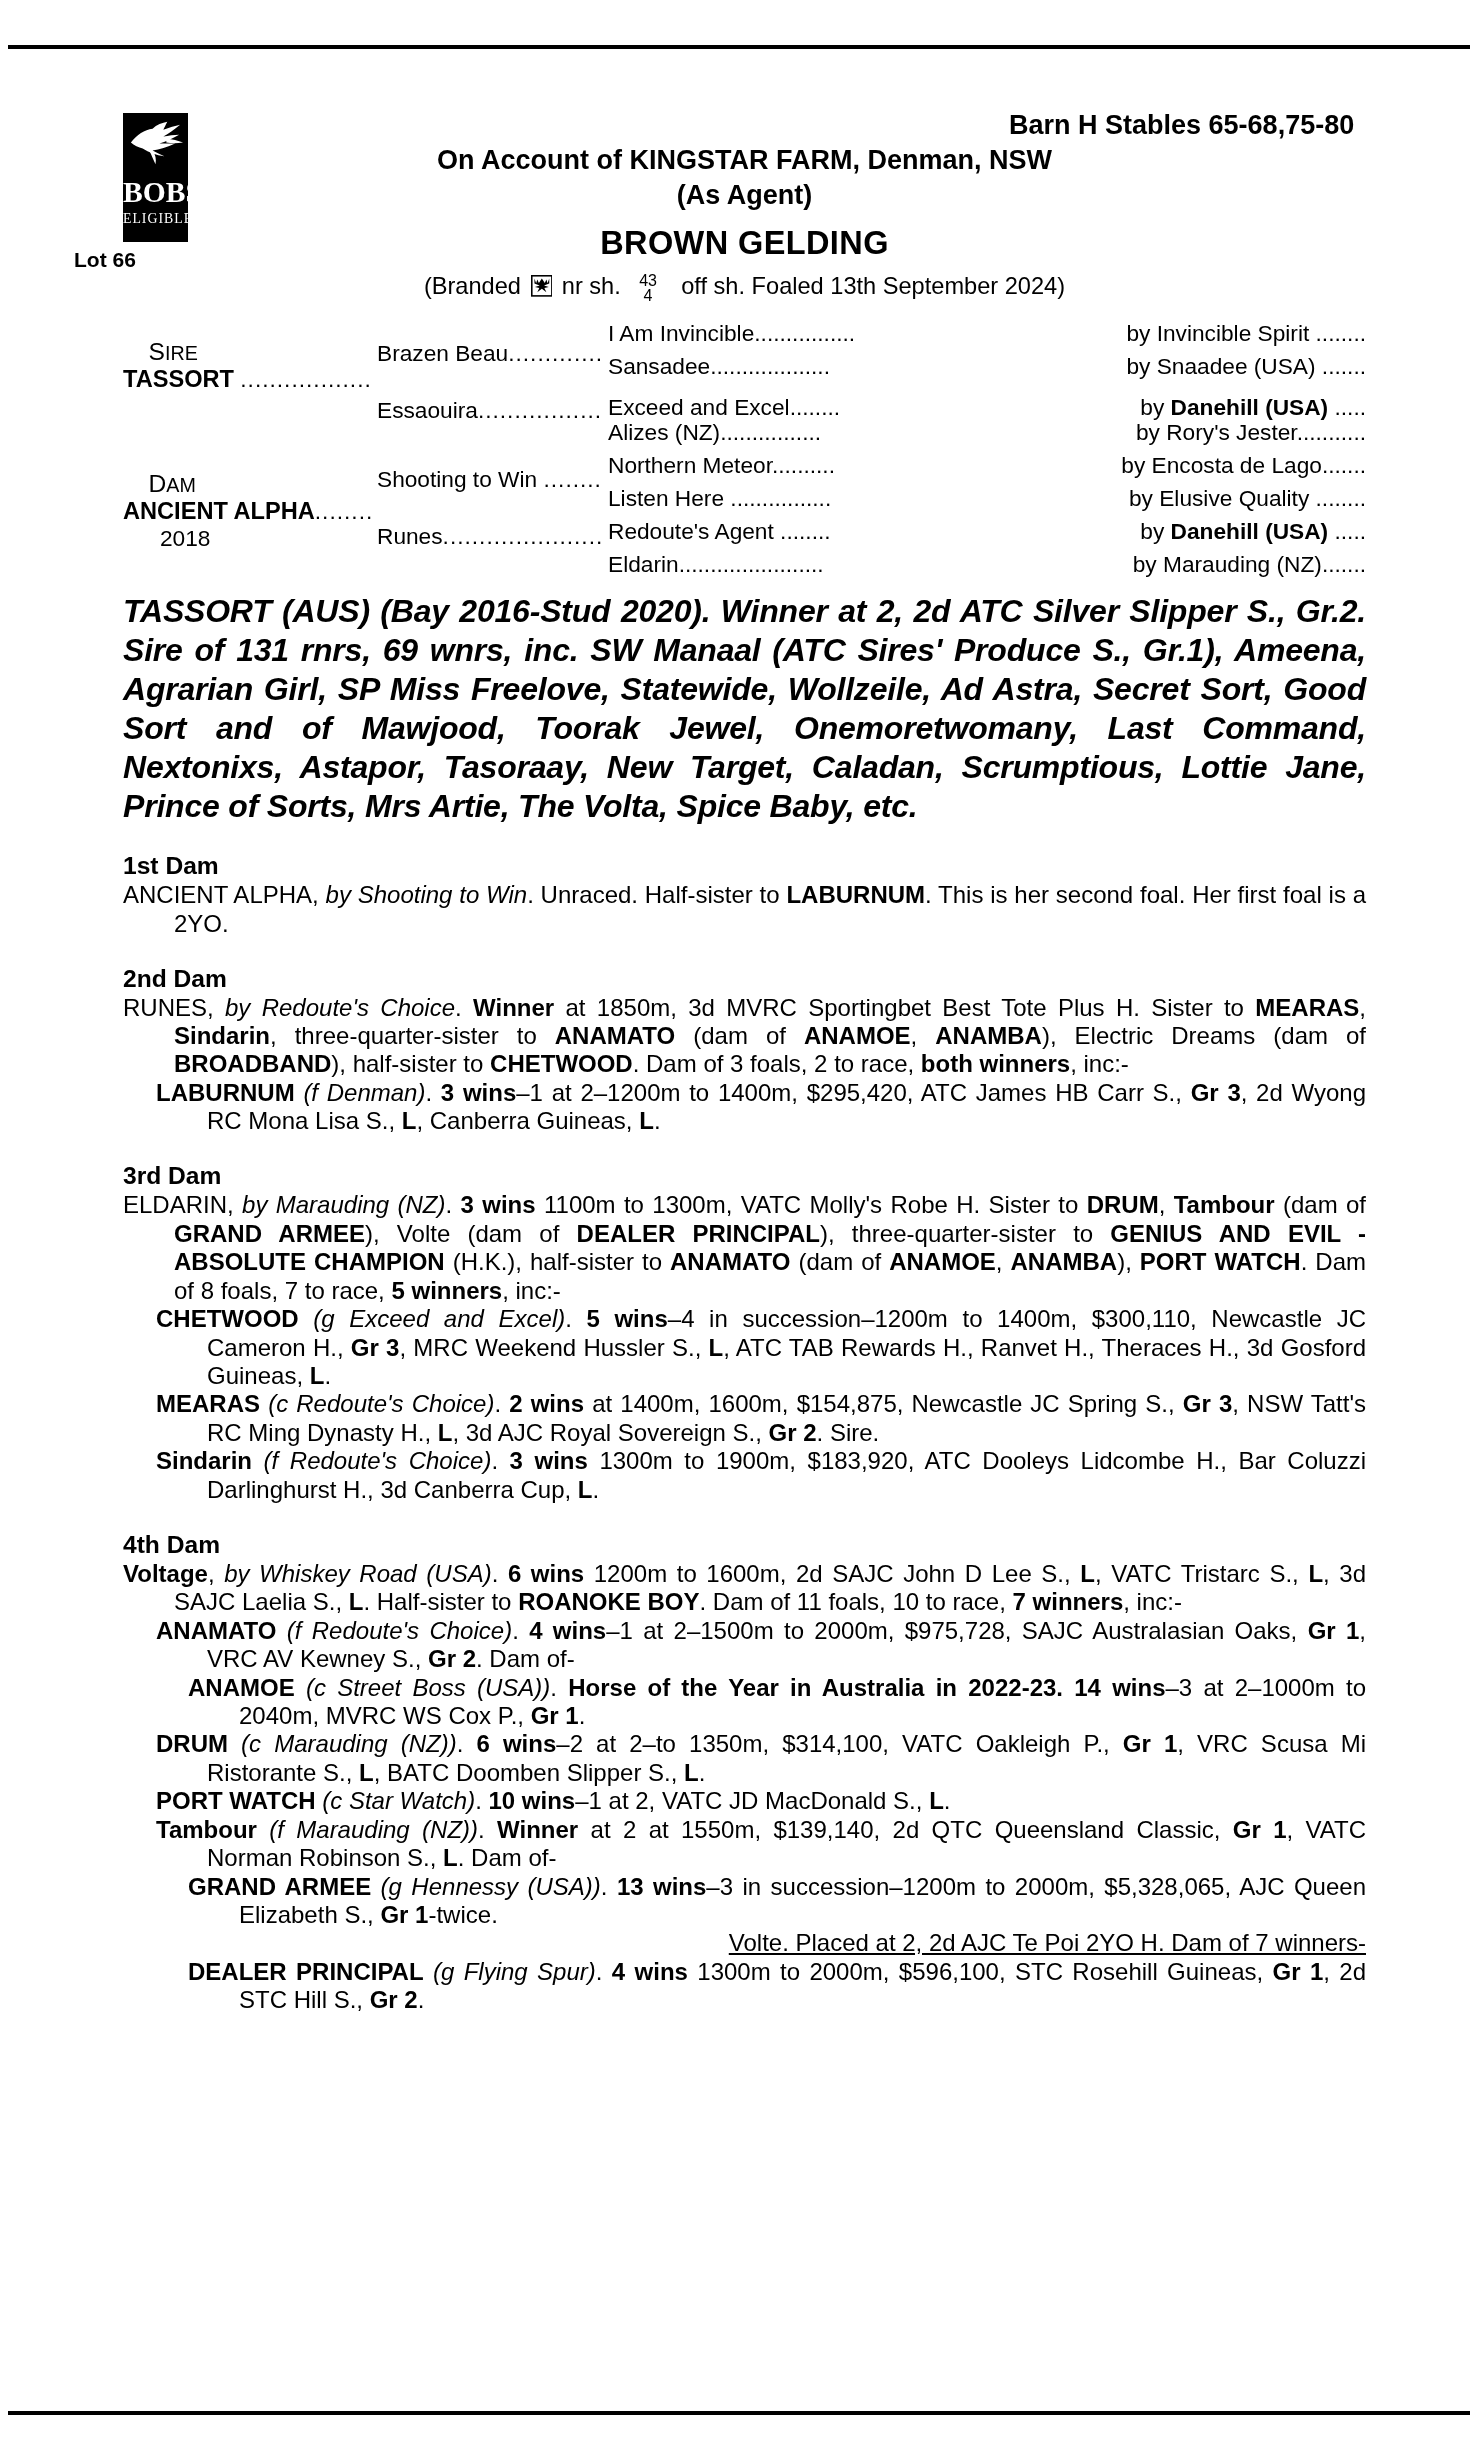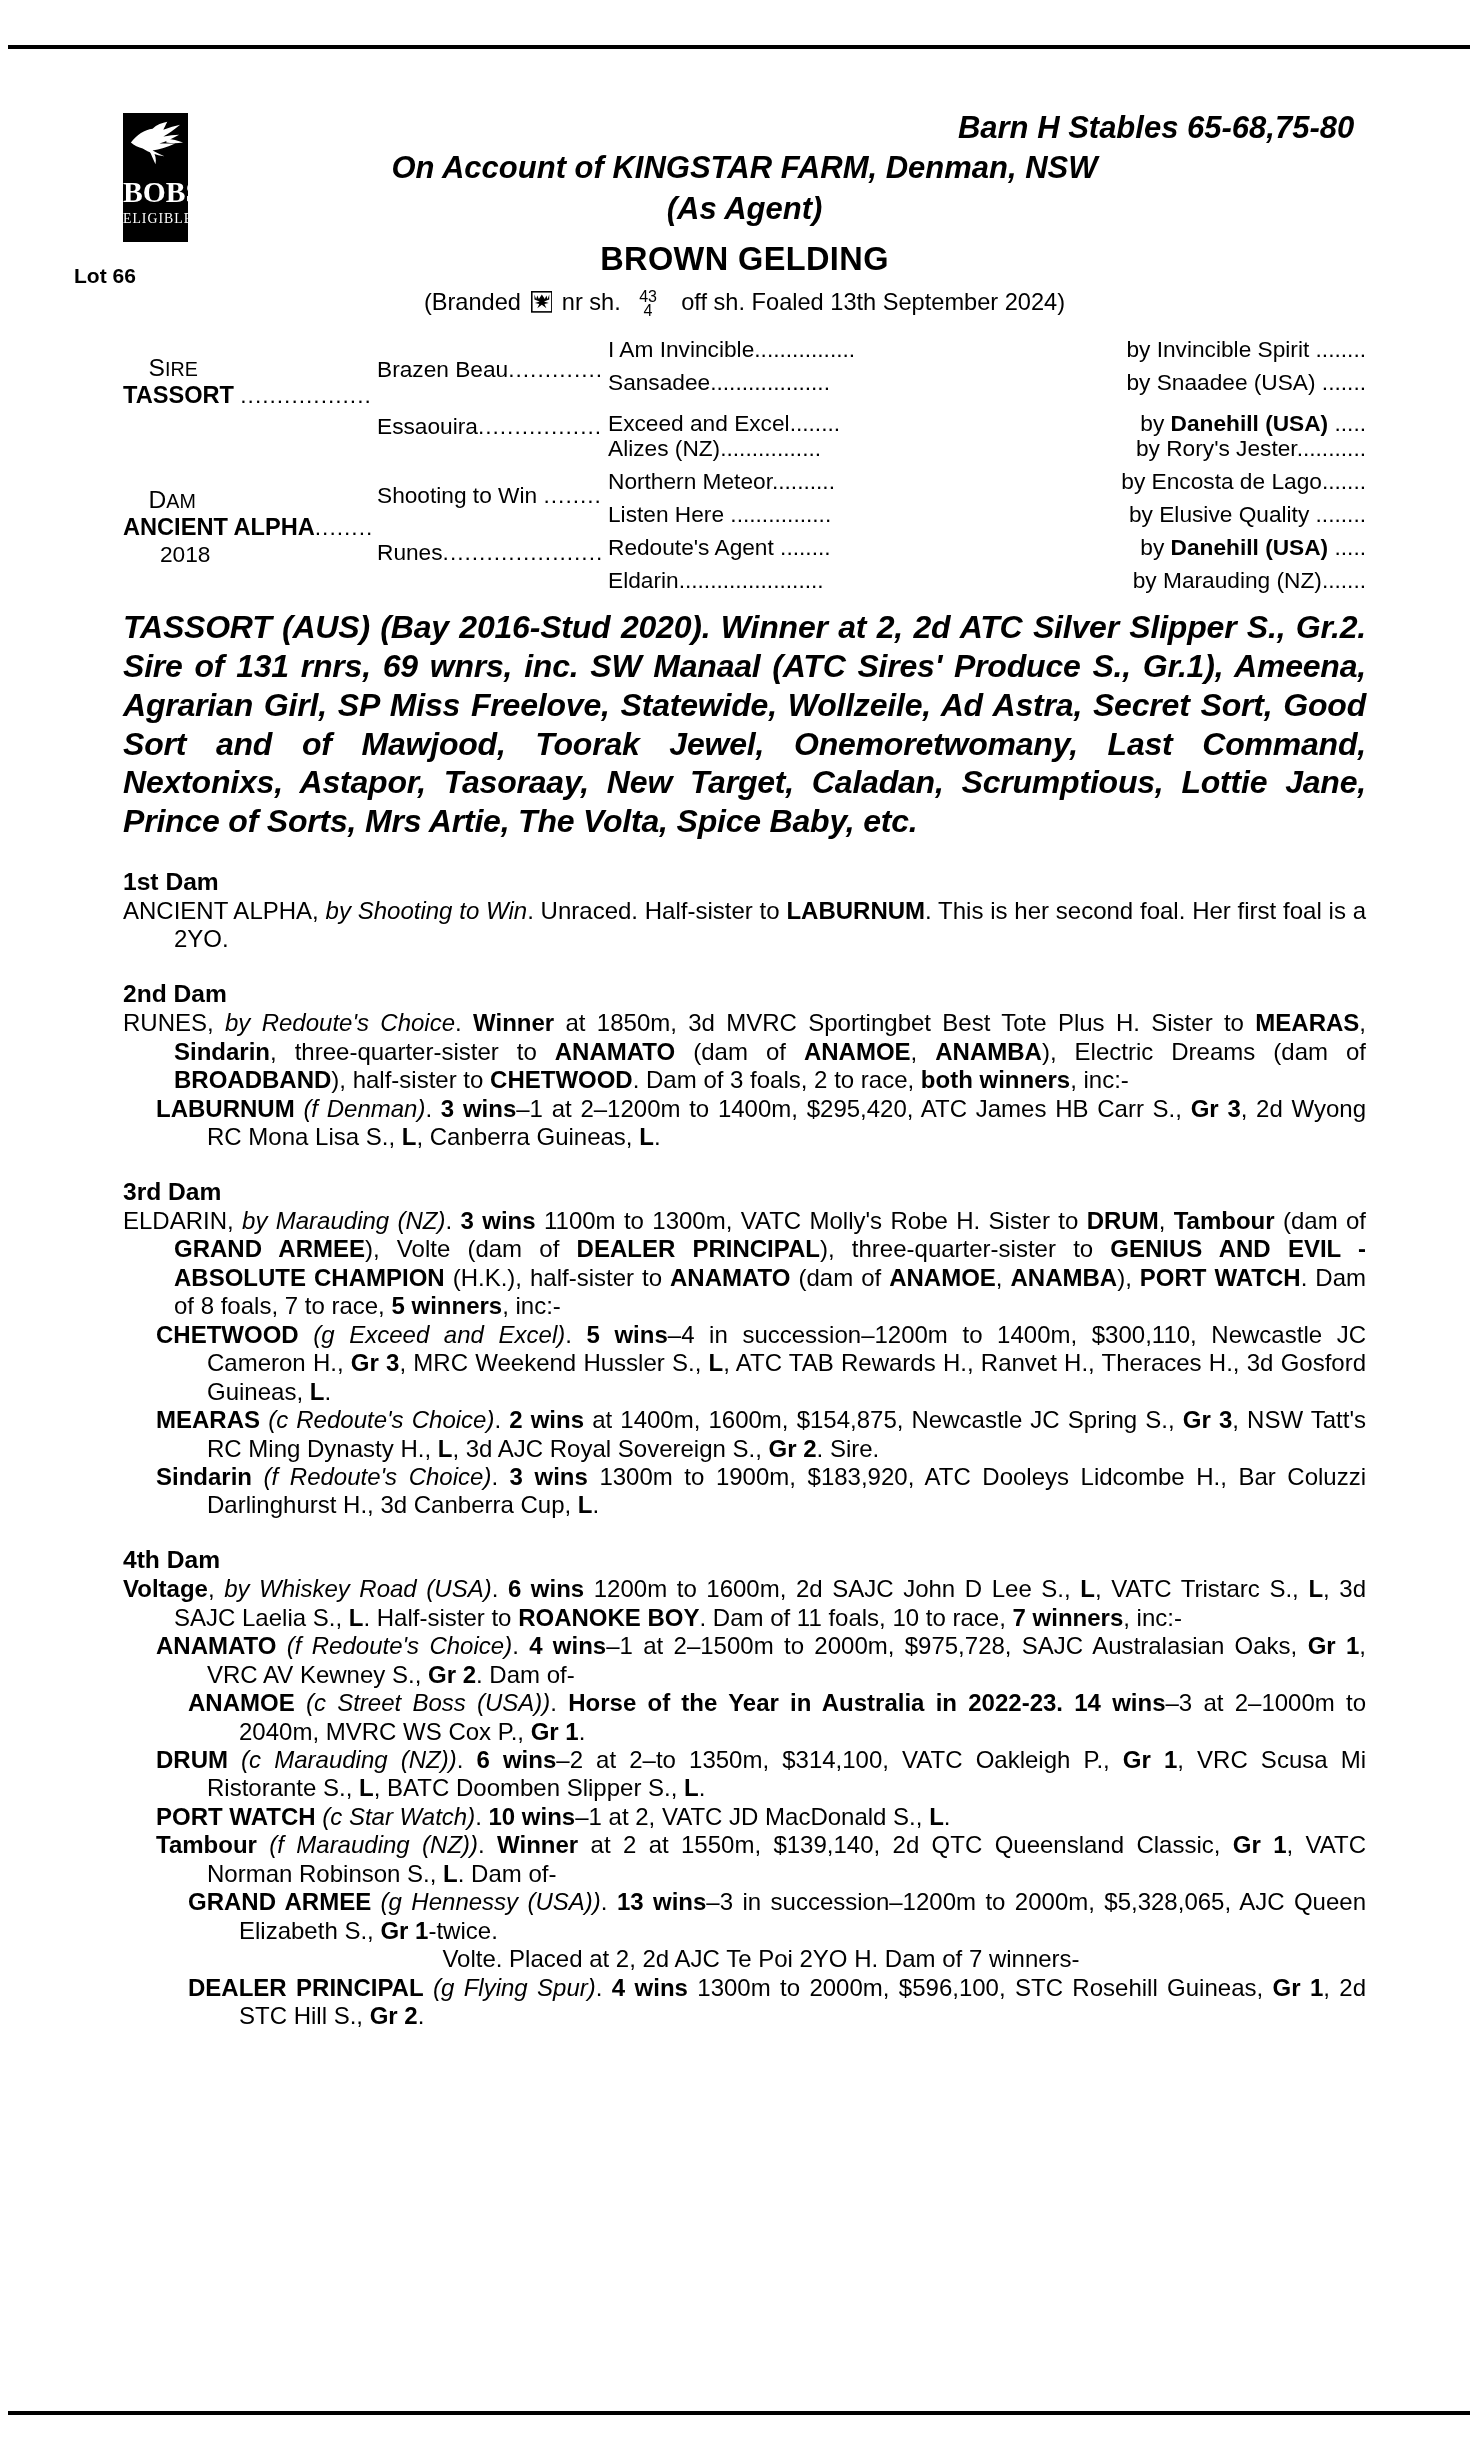--- a/index.html
+++ b/index.html
@@ -72,23 +72,22 @@
     font-family: "Liberation Serif", serif;
     font-size: 13.8px;
     letter-spacing: 1px;
     line-height: 1;
   }
 
   
   .hdr {
     text-align: center;
     font-weight: bold;
-    font-size: 31px;
+    font-size: 27px;
     line-height: 1.30;
-    font-style: italic;
   }
   .hdr-barn {
     text-align: right;
     padding-right: 11.8px;
   }
   .hdr-account { text-align: center; }
   .hdr-agent { text-align: center; }
 
   .lot-row {
     position: relative;
@@ -230,21 +229,21 @@
   }
   .para {
     font-size: 24px;
     line-height: 1.185;
     text-align: justify;
     text-justify: inter-word;
   }
   .hang1 { padding-left: 51px; text-indent: -51px; }
   .hang2 { padding-left: 84px; text-indent: -51px; }
   .hang3 { padding-left: 116px; text-indent: -51px; }
-  .nojust { text-align: center; }
+  .nojust { text-align: right; text-decoration: underline; }
 
   b, .b { font-weight: bold; }
   i, .i { font-style: italic; }
 </style>
 </head>
 <body>
 
 <div class="page">
 
   <div class="rule rule-top"></div>

